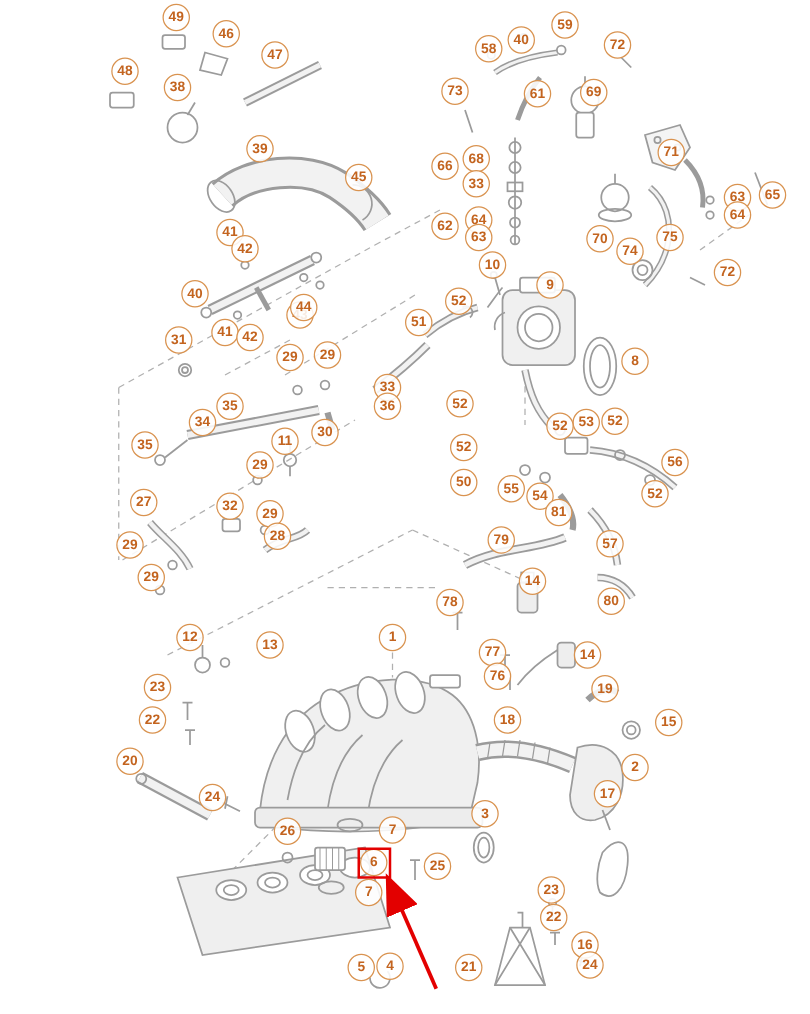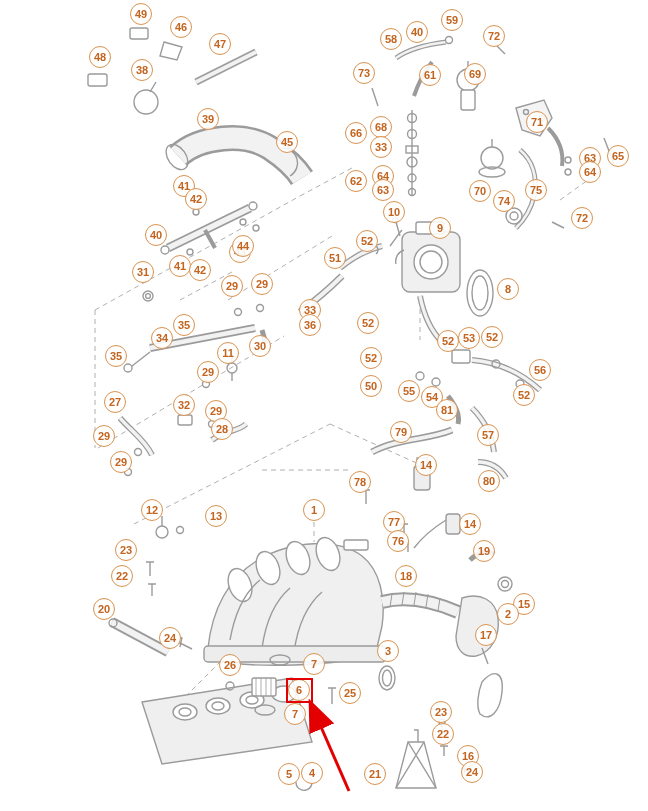--- a/index.html
+++ b/index.html
@@ -318,21 +318,21 @@
       <div class="callout" style="left: 349px; top: 471px;">78</div>
       <div class="callout" style="left: 141px; top: 499px;">12</div>
       <div class="callout" style="left: 163px; top: 505px; margin-left: 42px;">13</div>
       <div class="callout" style="left: 303px; top: 499px;">1</div>
       <div class="callout" style="left: 383px; top: 511px;">77</div>
       <div class="callout" style="left: 387px; top: 530px;">76</div>
       <div class="callout" style="left: 459px; top: 513px;">14</div>
       <div class="callout" style="left: 115px; top: 539px;">23</div>
       <div class="callout" style="left: 111px; top: 565px;">22</div>
       <div class="callout" style="left: 473px; top: 540px;">19</div>
-      <div class="callout" style="left: 513px; top: 567px; margin-top: 26px;">15</div>
+      <div class="callout" style="left: 524px; top: 567px;">15</div>
       <div class="callout" style="left: 395px; top: 565px;">18</div>
       <div class="callout" style="left: 497px; top: 603px;">2</div>
       <div class="callout" style="left: 93px; top: 598px;">20</div>
       <div class="callout" style="left: 475px; top: 624px;">17</div>
       <div class="callout" style="left: 159px; top: 627px;">24</div>
       <div class="callout" style="left: 457px; top: 705px; margin-top: 40px;">16</div>
       <div class="callout" style="left: 219px; top: 654px;">26</div>
       <div class="callout" style="left: 303px; top: 653px;">7</div>
       <div class="callout" style="left: 288px; top: 679px;">6</div>
       <div class="highlight-box" style="left: 285.5px; top: 677.5px; width: 27px; height: 25px; border-color: rgb(227, 0, 0);"></div>

